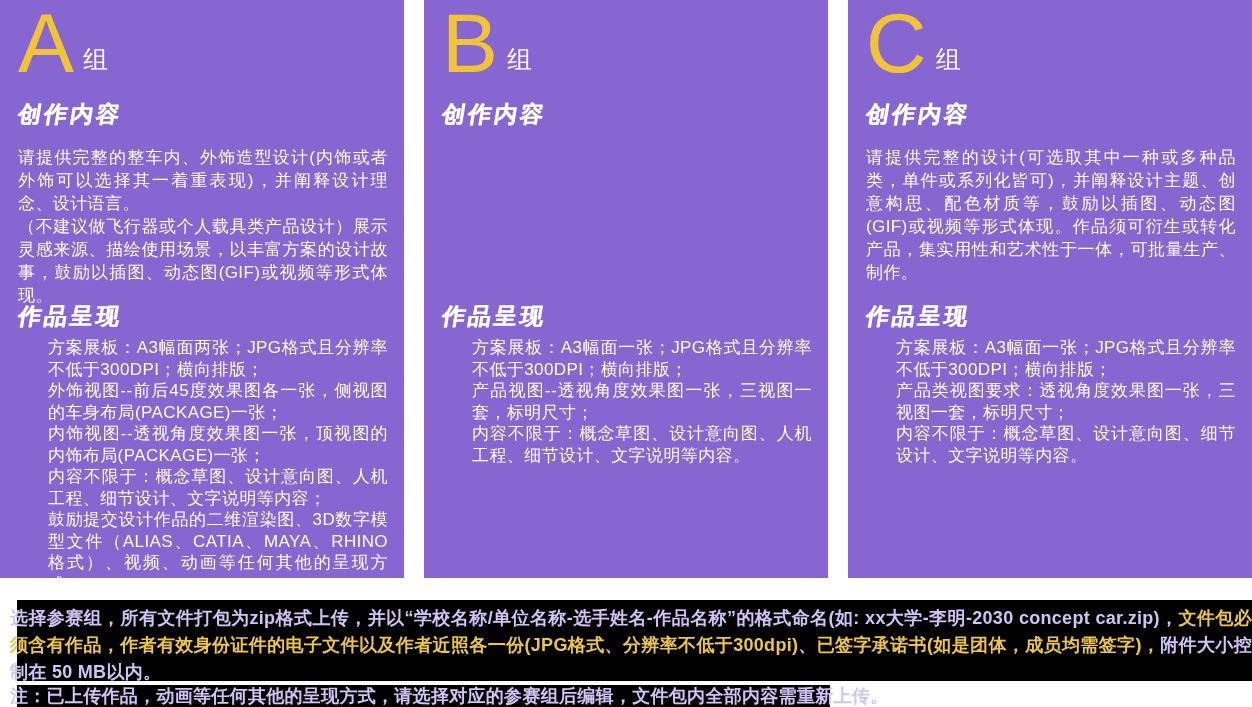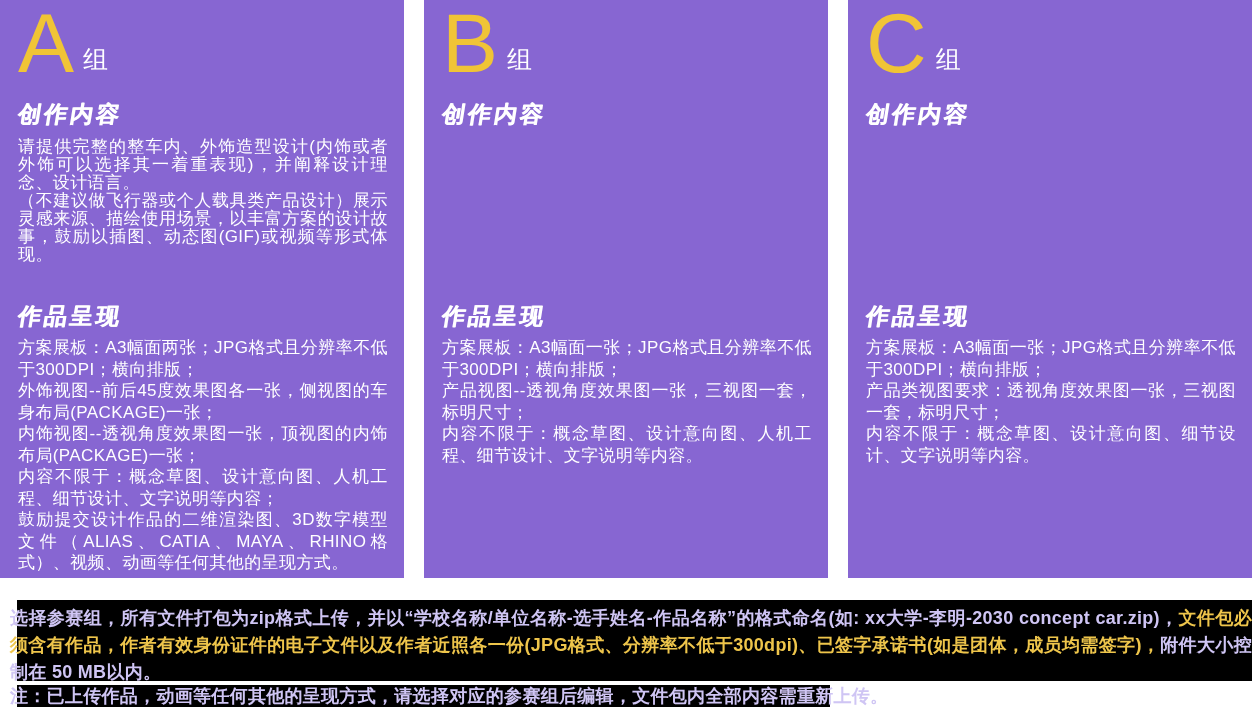--- a/index.html
+++ b/index.html
@@ -52,22 +52,22 @@
   .sec-title.t2 { top: 301px; }
 
   .body {
     position: absolute; left: 18px; right: 16px;
     margin: 0;
     font-size: 17px; letter-spacing: 0.4px;
     white-space: pre-line;
     text-align: justify;
     color: #ffffff;
   }
-  .body.b1 { top: 138px; line-height: 18px; }
-  .body.b2 { top: 337px; line-height: 21.5px; }
+  .body.b1 { top: 146px; line-height: 23px; }
+  .body.b2 { top: 337px; line-height: 21.5px; margin-left: 30px; }
 
   
   .black-bar { position: absolute; background: #000000; }
   .bar1 { left: 17px; right: 0; top: 600px; height: 81px; }
   .bar2 { left: 17px; width: 813px; top: 685px; height: 22px; }
 
   .fnote {
     position: absolute; margin: 0;
     font-size: 18px; font-weight: bold;
     line-height: 27px; letter-spacing: 0.3px;
@@ -110,20 +110,21 @@
 产品视图--透视角度效果图一张，三视图一套，标明尺寸；
 内容不限于：概念草图、设计意向图、人机工程、细节设计、文字说明等内容。</p>
   </section>
 
   <section class="card c2">
     <div class="letter-row">
       <span class="letter">C</span>
       <span class="suffix">组</span>
     </div>
     <h2 class="sec-title t1"><span class="skew">创作内容</span></h2>
+    <p class="body b1">请提供完整的设计(可选取其中一种或多种品类，单件或系列化皆可)，并阐释设计主题、创意构思、配色材质等，鼓励以插图、动态图(GIF)或视频等形式体现。作品须可衍生或转化产品，集实用性和艺术性于一体，可批量生产、制作。</p>
     <h2 class="sec-title t2"><span class="skew">作品呈现</span></h2>
     <p class="body b2">方案展板：A3幅面一张；JPG格式且分辨率不低于300DPI；横向排版；
 产品类视图要求：透视角度效果图一张，三视图一套，标明尺寸；
 内容不限于：概念草图、设计意向图、细节设计、文字说明等内容。</p>
   </section>
 
   <div class="black-bar bar1"></div>
   <div class="black-bar bar2"></div>
 
   <p class="fnote fp1"><span class="lav">选择参赛组，所有文件打包为zip格式上传，并以“学校名称/单位名称-选手姓名-作品名称”的格式命名(如: xx大学-李明-2030 concept car.zip)，</span><span class="yel">文件包必须含有作品，作者有效身份证件的电子文件以及作者近照各一份(JPG格式、分辨率不低于300dpi)、已签字承诺书(如是团体，成员均需签字)，</span><span class="lav">附件大小控制在 50 MB以内。</span></p>

